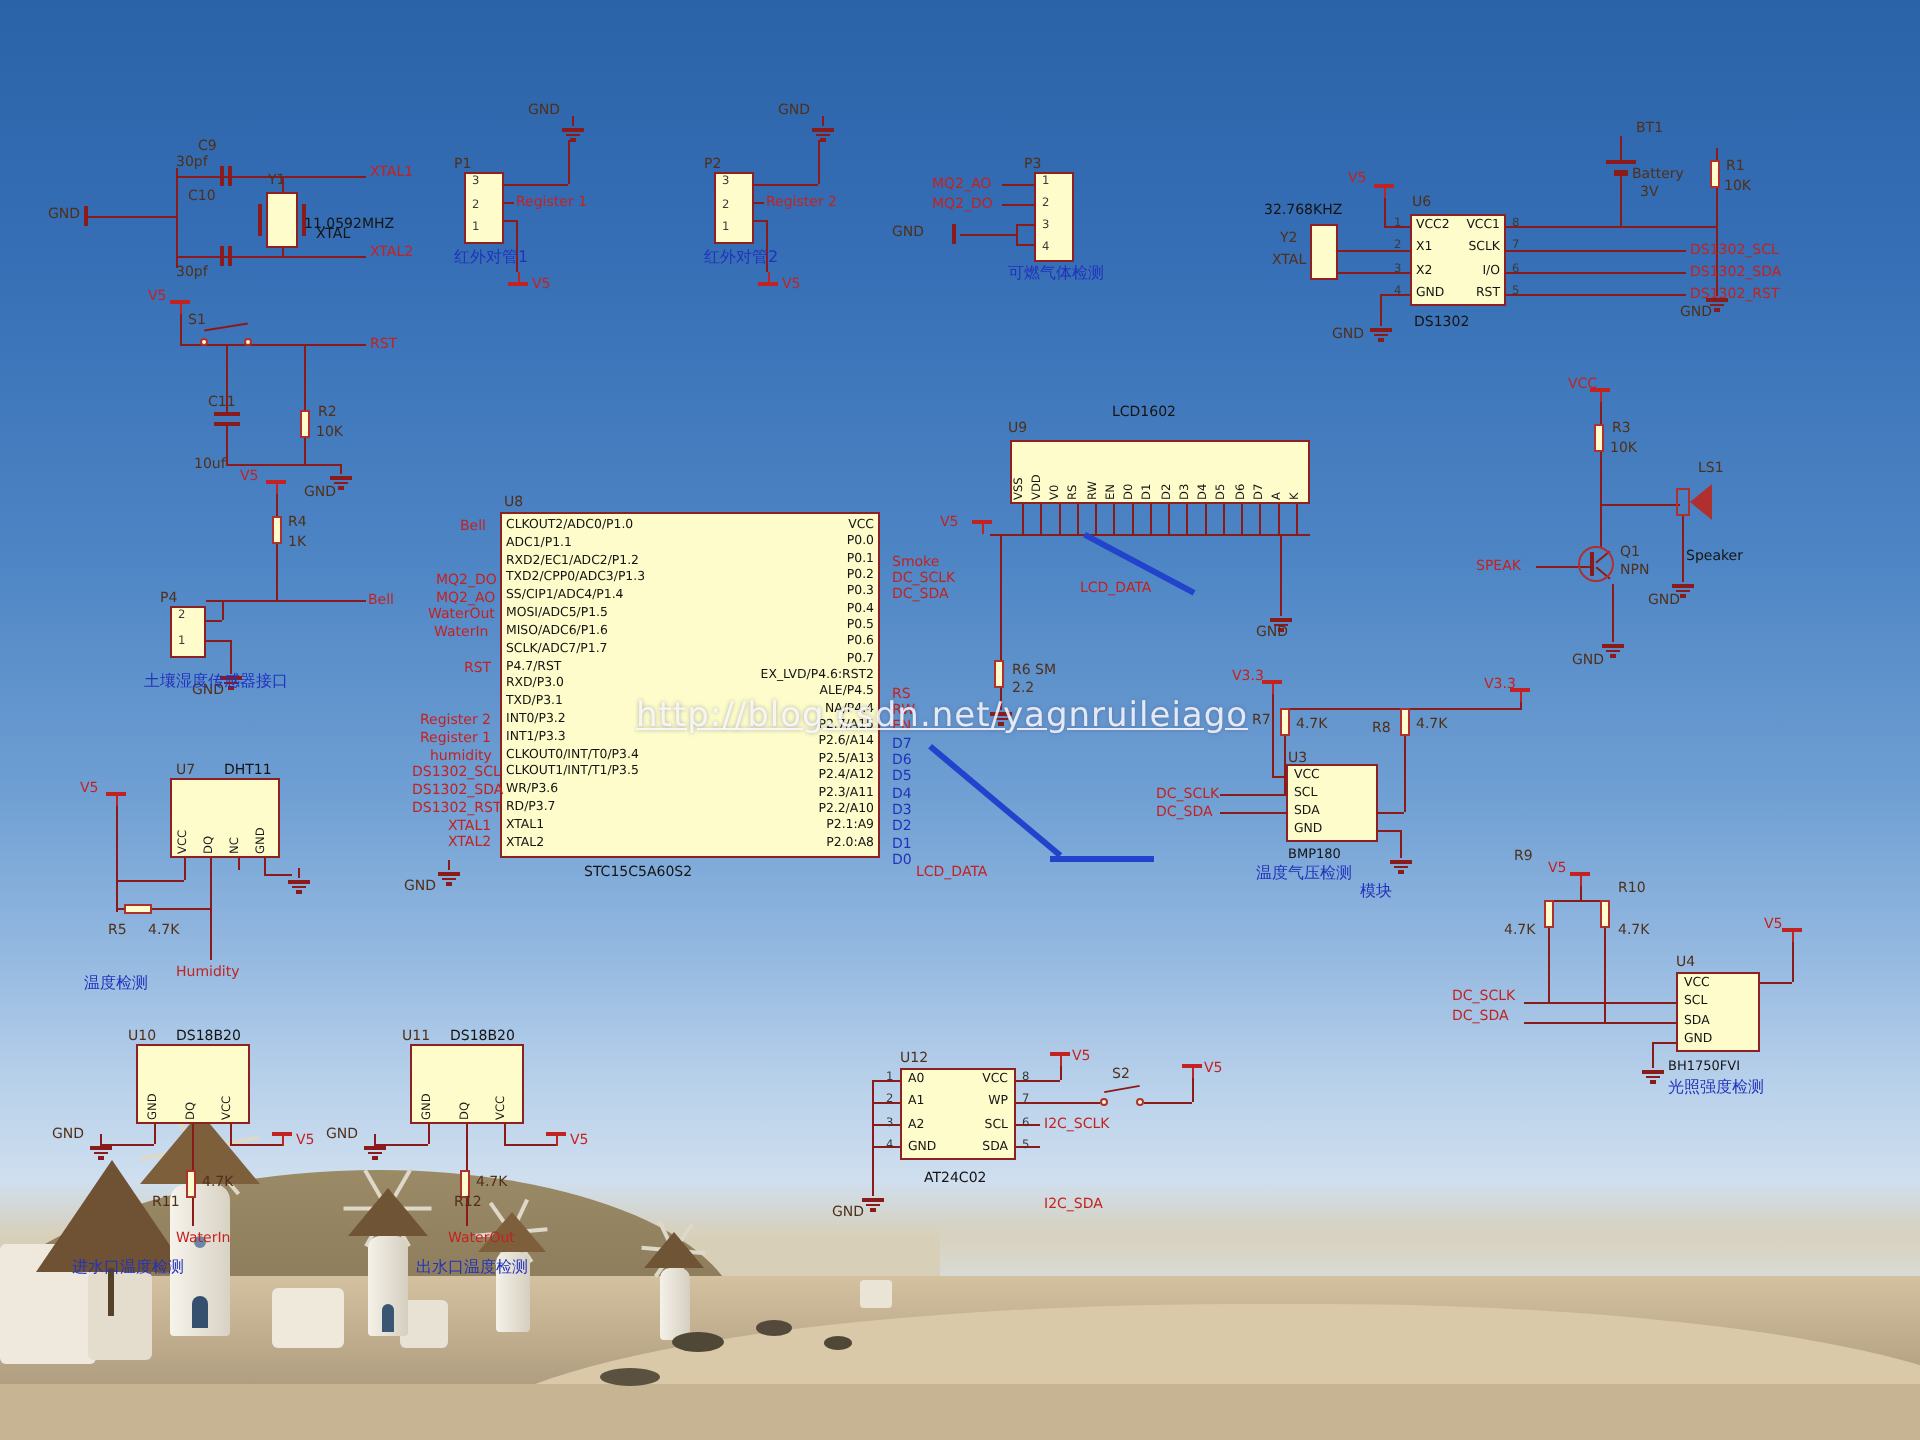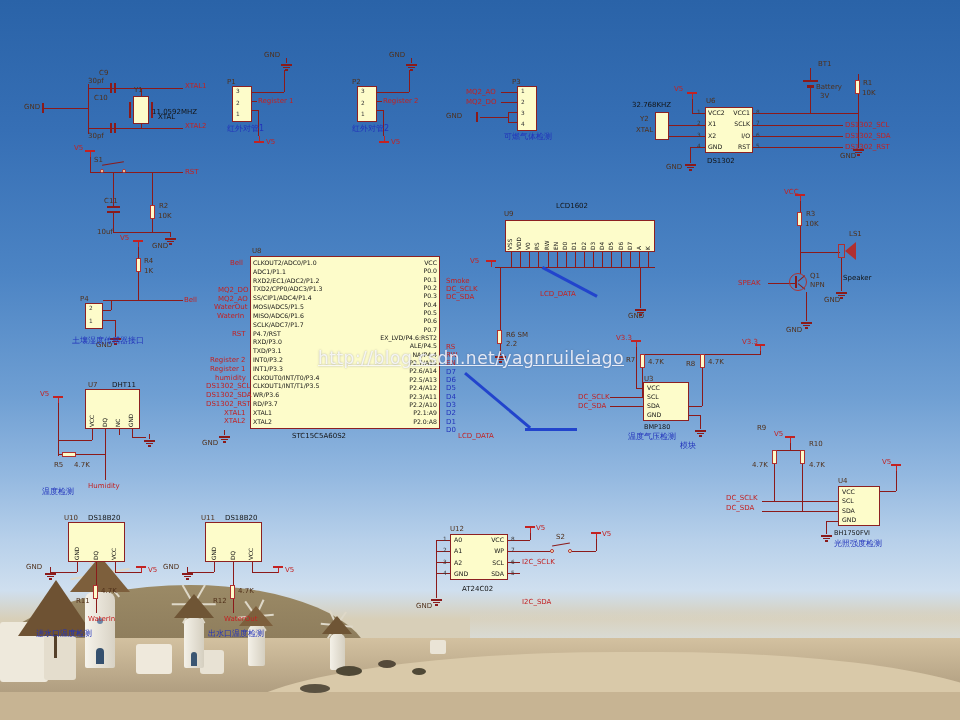--- a/index.html
+++ b/index.html
@@ -691,21 +691,21 @@
   </span>
 <span class="lbl" style="left:163px;top:563px">GND</span>
 <i class="w" style="left:252px;top:572px;width:26px"></i>
 <span class="vup" style="left:273px;top:566px">
     <i></i>
     <b></b>
   </span>
 <span class="lbl r" style="left:285px;top:566px">V5</span>
 <i class="res" style="left:230px;top:585px"></i>
 <span class="lbl" style="left:238px;top:587px">4.7K</span>
-<span class="lbl" style="left:213px;top:597px">R12</span>
+<span class="lbl" style="left:227px;top:597px">R12</span>
 <i class="w" style="left:233px;top:599px;height:14px"></i>
 <span class="lbl r" style="left:224px;top:615px">WaterOut</span>
 <span class="lbl b f8" style="left:208px;top:629px">出水口温度检测</span>
 
 <span class="lbl" style="left:450px;top:525px">U12</span>
 <div class="box" style="left:450px;top:534px;width:58px;height:46px"></div>
 <div class="pincol" style="left:454px;top:537px;height:40px">
     <div>A0</div>
     <div>A1</div>
     <div>A2</div>

